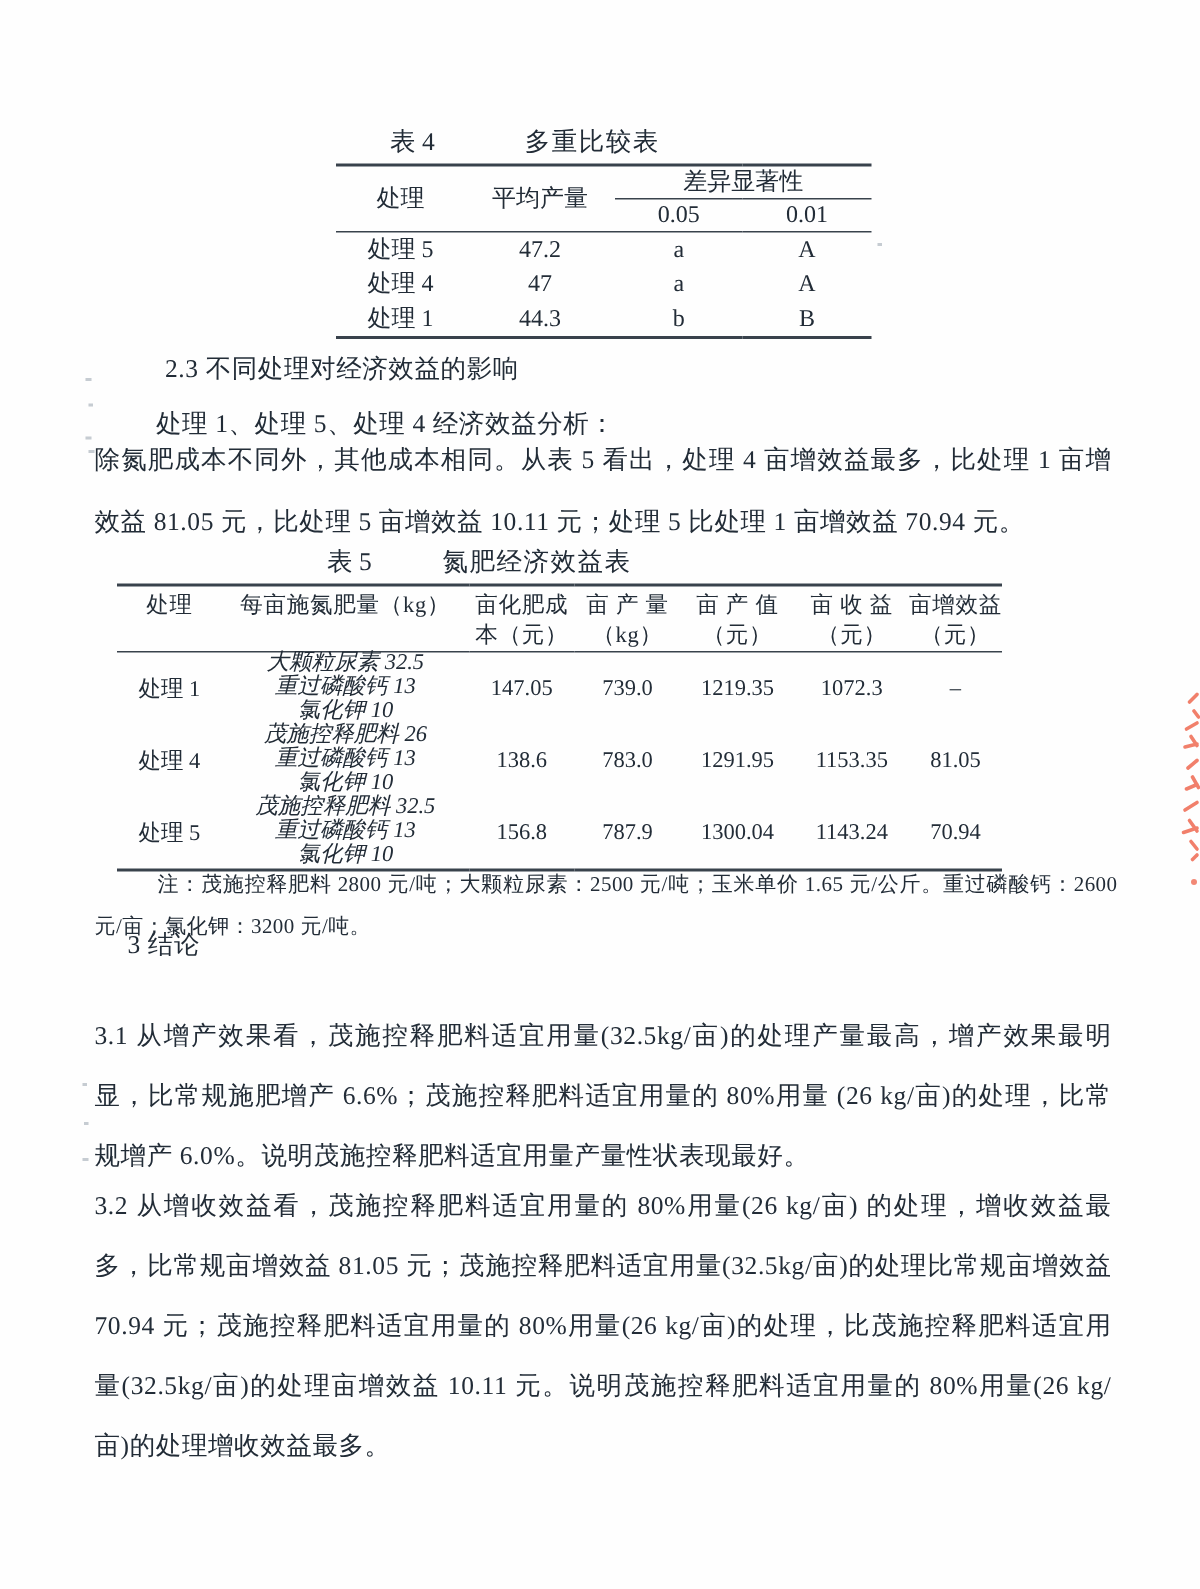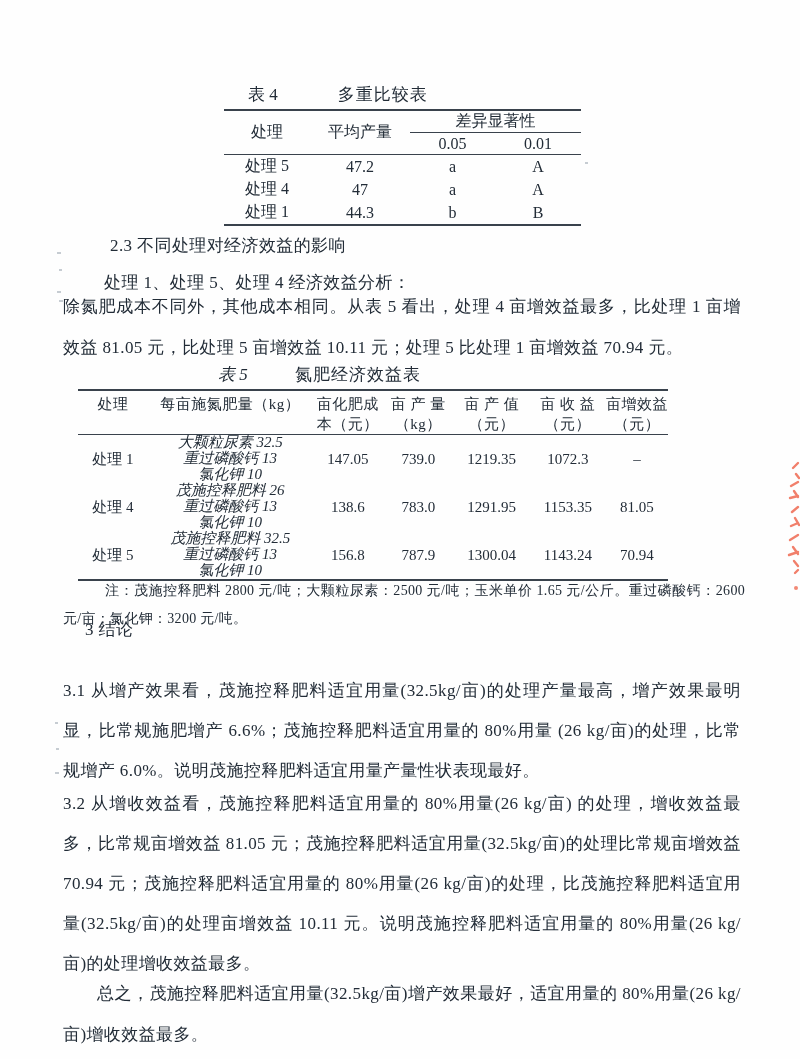--- a/index.html
+++ b/index.html
@@ -16,34 +16,34 @@
     position:absolute;
     font-size:17px;
     line-height:41px;
     letter-spacing:0.4px;
     text-align:justify;
   }
   .single{white-space:nowrap;text-align:left;}
   
   .t4-block{position:absolute;left:224px;top:84px;width:357px;}
   .t4-titlebar{display:flex;align-items:flex-end;height:22px;font-size:17px;}
-  .t4-label{margin-left:24px;}
+  .t4-label{margin-left:36px;}
   .t4-title{margin-left:60px;letter-spacing:1px;}
   table{border-collapse:collapse;}
   .t4{width:357px;margin-top:3px;border-top:2px solid #39424c;border-bottom:2px solid #39424c;font-size:16px;}
   .t4 th,.t4 td{font-weight:normal;text-align:center;padding:0;}
   .t4 thead th{height:21px;}
   .t4 thead{border-bottom:1.5px solid #39424c;}
   .t4 th.sig{border-bottom:1.2px solid #39424c;}
   .t4 tbody td{height:23px;}
   .t4 col.c1{width:86px;} .t4 col.c2{width:100px;}
   .t4 col.c3{width:85px;} .t4 col.c4{width:86px;}
   
   .t5-titlebar{position:absolute;left:78px;top:363px;width:590px;height:22px;font-size:17px;}
-  .t5-label{position:absolute;left:140px;font-style:italic;}
+  .t5-label{position:absolute;left:140px;}
   .t5-title{position:absolute;left:217px;letter-spacing:1px;}
   .t5{position:absolute;left:78px;top:389px;width:590px;
       border-top:2px solid #39424c;border-bottom:2.6px solid #39424c;font-size:15px;}
   .t5 th,.t5 td{font-weight:normal;text-align:center;padding:0;}
   .t5 thead th{vertical-align:top;padding-top:3px;}
   .t5 thead{border-bottom:1.5px solid #39424c;}
   .t5 .hl{line-height:20px;letter-spacing:0.5px;white-space:nowrap;}
   .t5 tbody td{height:48px;vertical-align:middle;}
   .t5 .fert div{line-height:15.8px;white-space:nowrap;font-style:italic;}
   .t5 col.c1{width:12%;} .t5 col.c2{width:28%;} .t5 col.c3{width:12%;}
@@ -199,21 +199,20 @@
         <td>70.94</td>
       </tr>
     </tbody>
   </table>
 
   <div class="note">注：茂施控释肥料 2800 元/吨；大颗粒尿素：2500 元/吨；玉米单价 1.65 元/公斤。重过磷酸钙：2600 元/亩；氯化钾：3200 元/吨。</div>
 
   <div class="para single" style="left:85px;top:609px;">3 结论</div>
   <div class="para" style="left:63px;top:671px;width:678px;line-height:40px;">3.1 从增产效果看，茂施控释肥料适宜用量(32.5kg/亩)的处理产量最高，增产效果最明显，比常规施肥增产 6.6%；茂施控释肥料适宜用量的 80%用量 (26 kg/亩)的处理，比常规增产 6.0%。说明茂施控释肥料适宜用量产量性状表现最好。</div>
   <div class="para" style="left:63px;top:784px;width:678px;line-height:40px;">3.2 从增收效益看，茂施控释肥料适宜用量的 80%用量(26 kg/亩) 的处理，增收效益最多，比常规亩增效益 81.05 元；茂施控释肥料适宜用量(32.5kg/亩)的处理比常规亩增效益 70.94 元；茂施控释肥料适宜用量的 80%用量(26 kg/亩)的处理，比茂施控释肥料适宜用量(32.5kg/亩)的处理亩增效益 10.11 元。说明茂施控释肥料适宜用量的 80%用量(26 kg/亩)的处理增收效益最多。</div>
-  <div class="para" style="left:63px;top:973px;width:678px;line-height:41px;text-indent:2em;">总之，茂施控释肥料适宜用量(32.5kg/亩)增产效果最好，适宜用量的 80%用量(26 kg/亩)增收效益最多。</div>
 
   <div class="speck" style="left:57px;top:252px;width:4px;height:2px;"></div>
   <div class="speck" style="left:59px;top:269px;width:3px;height:2px;"></div>
   <div class="speck" style="left:57px;top:291px;width:4px;height:2px;"></div>
   <div class="speck" style="left:59px;top:300px;width:4px;height:2px;"></div>
   <div class="speck" style="left:55px;top:722px;width:3px;height:2px;"></div>
   <div class="speck" style="left:56px;top:748px;width:3px;height:2px;"></div>
   <div class="speck" style="left:55px;top:772px;width:4px;height:2px;"></div>
   <div class="speck" style="left:585px;top:162px;width:3px;height:2px;"></div>
 

